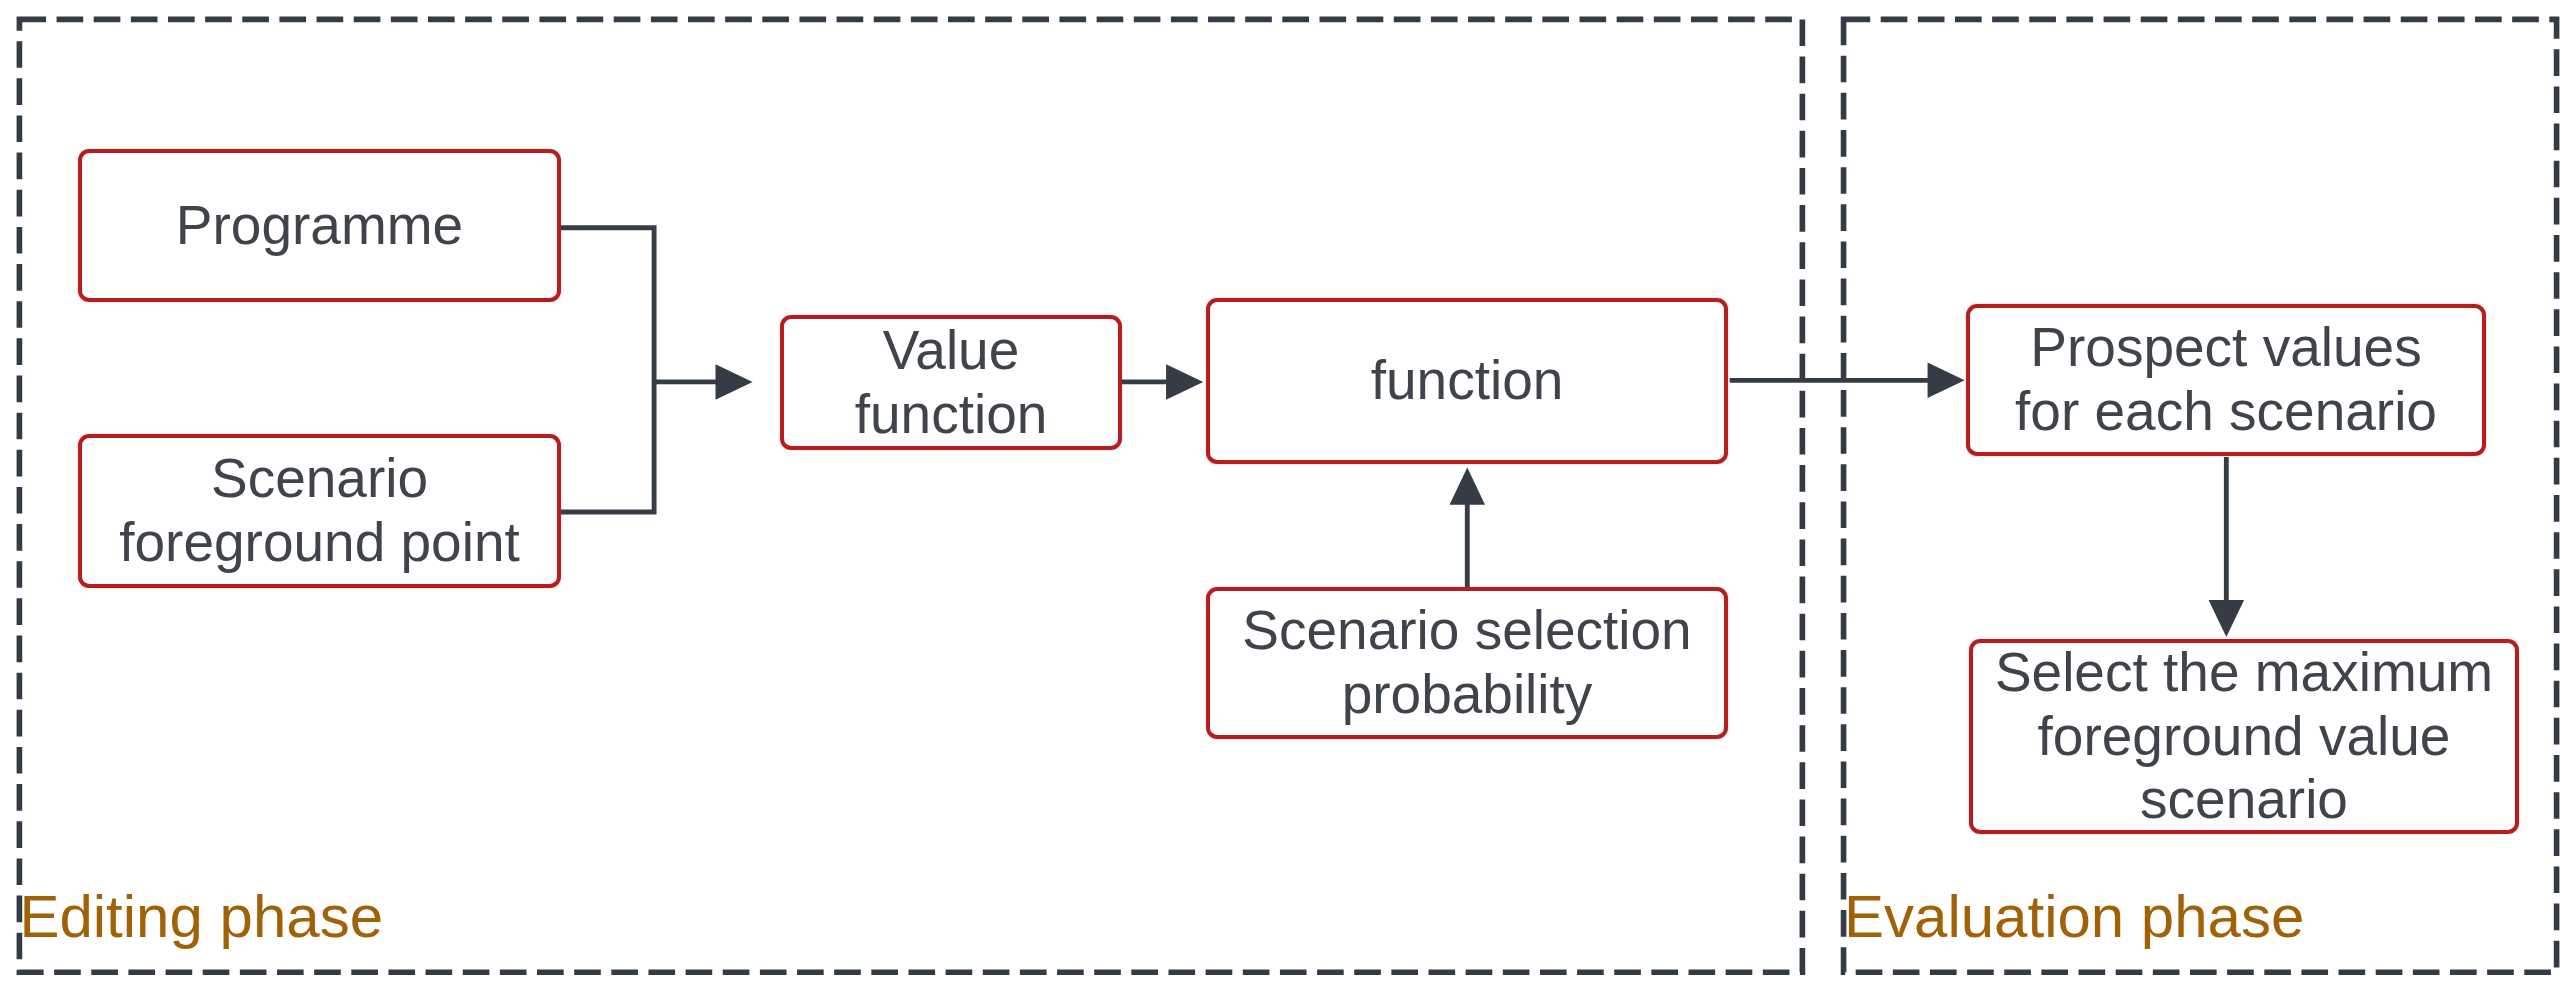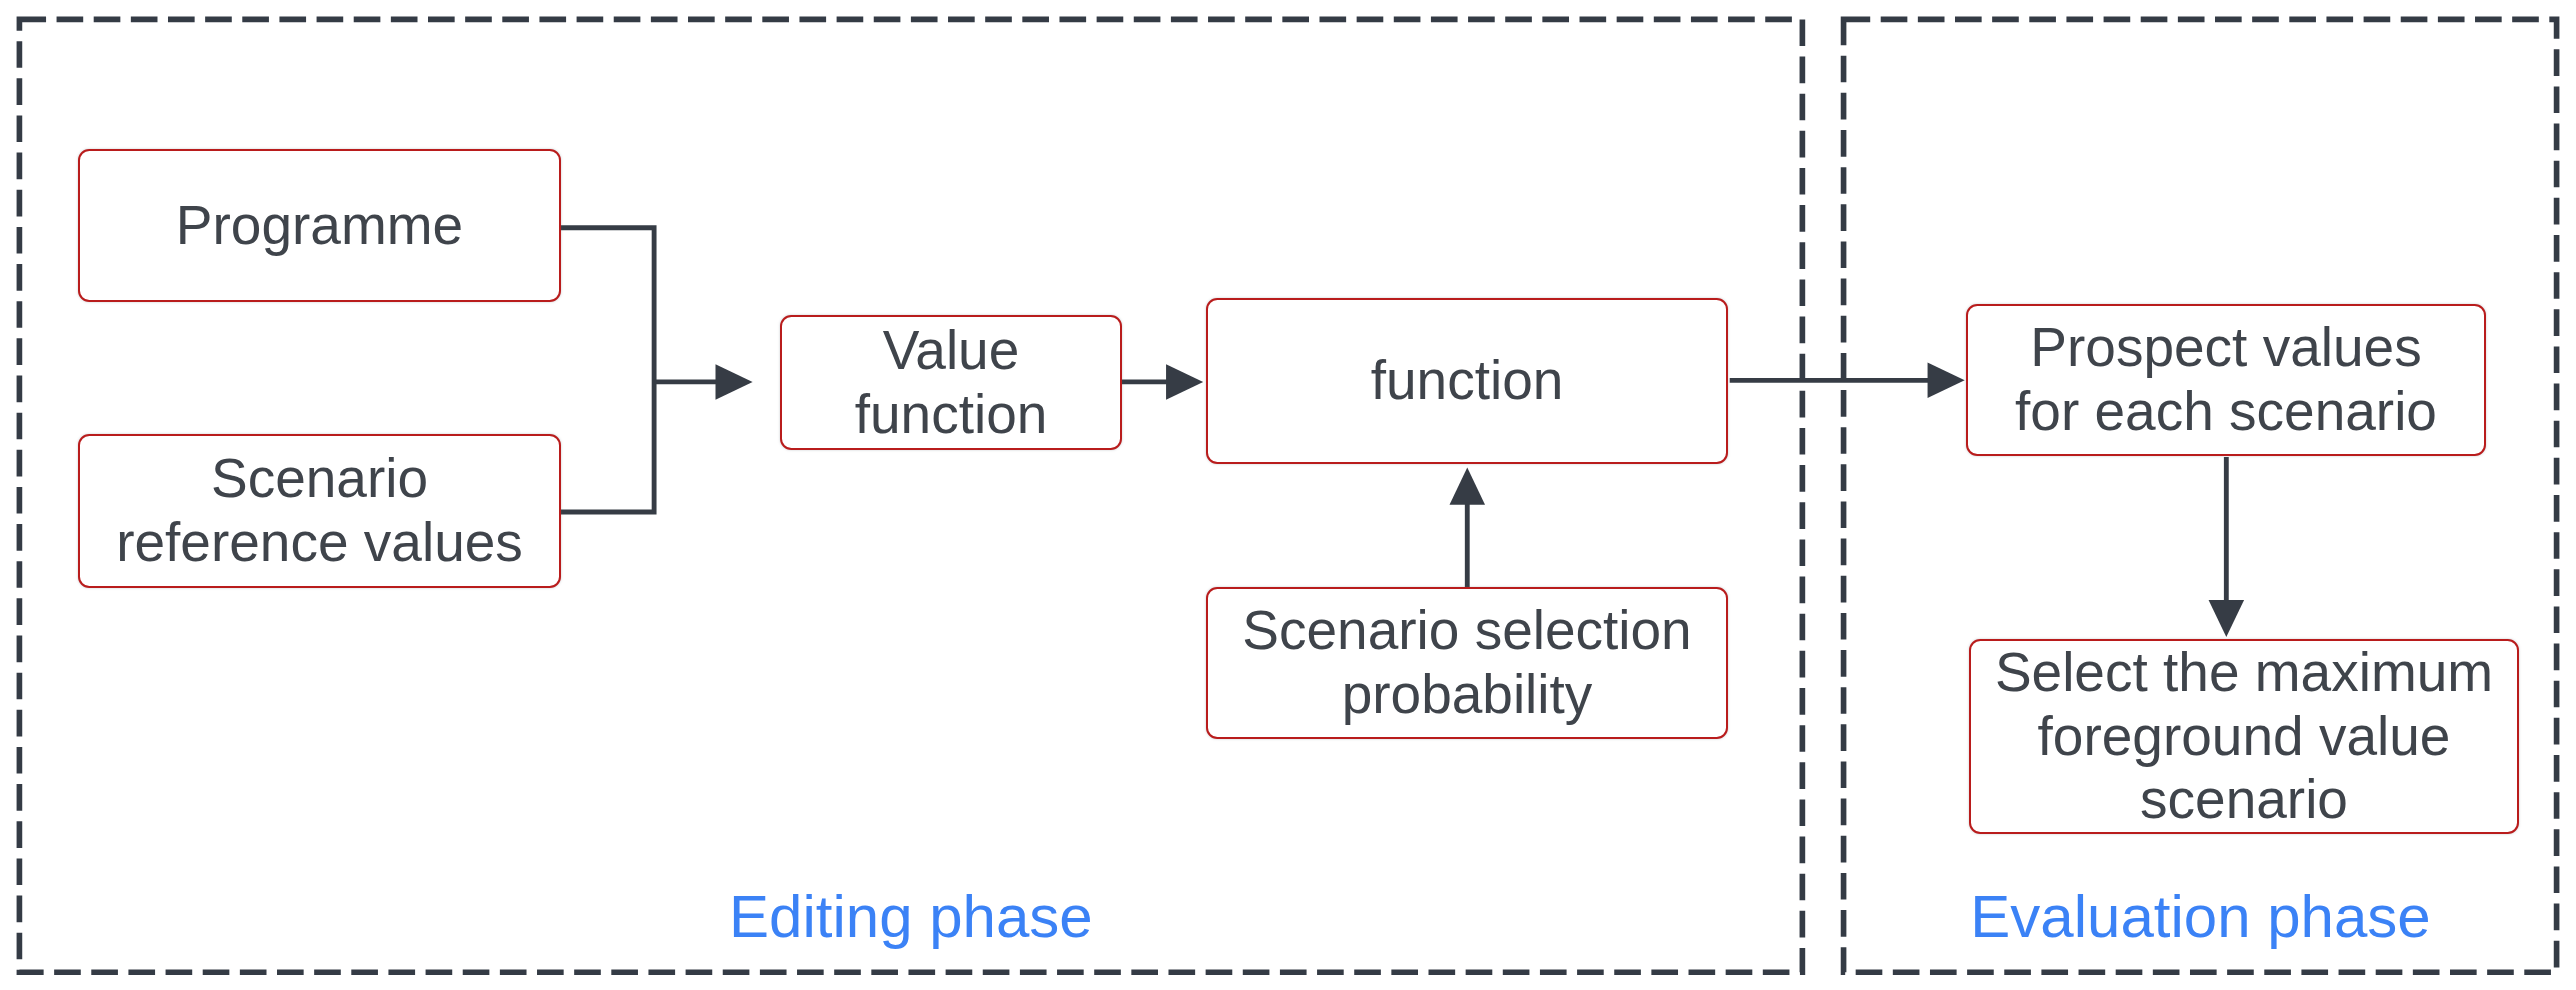--- a/index.html
+++ b/index.html
@@ -18,21 +18,21 @@
   .wires {
     position: absolute;
     left: 0; top: 0;
     width: 2576px;
     height: 990px;
   }
   .node {
     position: absolute;
     box-sizing: border-box;
     background: #ffffff;
-    border: 2px solid #b91c1c;
+    border: 4px solid #b91c1c;
     border-radius: 11.3px;
     box-shadow: 0 0 2.4px rgba(90,96,108,0.35);
     display: flex;
     flex-direction: column;
     align-items: center;
     justify-content: center;
     text-align: center;
     color: #3f444b;
     font-size: 55px;
     line-height: 1.16;
@@ -44,22 +44,21 @@
   #n-programme   { left:  78px; top: 149px; width: 483px; height: 153px; }
   #n-scenarioref { left:  78px; top: 434px; width: 483px; height: 154px; }
   #n-value       { left: 748px; top: 315px; width: 342px; height: 135px; margin-left: 32px; }
   #n-decision    { left:1206px; top: 298px; width: 522px; height: 166px; }
   #n-scenariosel { left:1206px; top: 587px; width: 522px; height: 152px; }
   #n-prospect    { left:1966px; top: 304px; width: 520px; height: 152px; }
   #n-selectmax   { left:1969px; top: 639px; width: 550px; height: 195px; }
 
   .phase-label {
     position: absolute;
-    text-align: center;
-    color: #3b82f6;
+    color: #a16207;
     font-size: 60px;
     line-height: 65px;
     z-index: 2;
   }
   #lbl-editing    { left:   19.4px; top: 884px; width: 1783px; }
   #lbl-evaluation { left: 1844px; top: 884px; width:  713px; }
 </style>
 </head>
 <body>
 
@@ -97,21 +96,21 @@
       <polygon points="2757,789 2735,743 2779,743" fill="#363c45"></polygon>
     </g>
   </svg>
 
   <div class="node" id="n-programme">
     <span>Programme</span>
   </div>
 
   <div class="node" id="n-scenarioref">
     <span>Scenario</span>
-    <span>reference values</span>
+    <span>foreground point</span>
   </div>
 
   <div class="node" id="n-value">
     <span>Value</span>
     <span>function</span>
   </div>
 
   <div class="node" id="n-decision">
     <span>function</span>
   </div>

